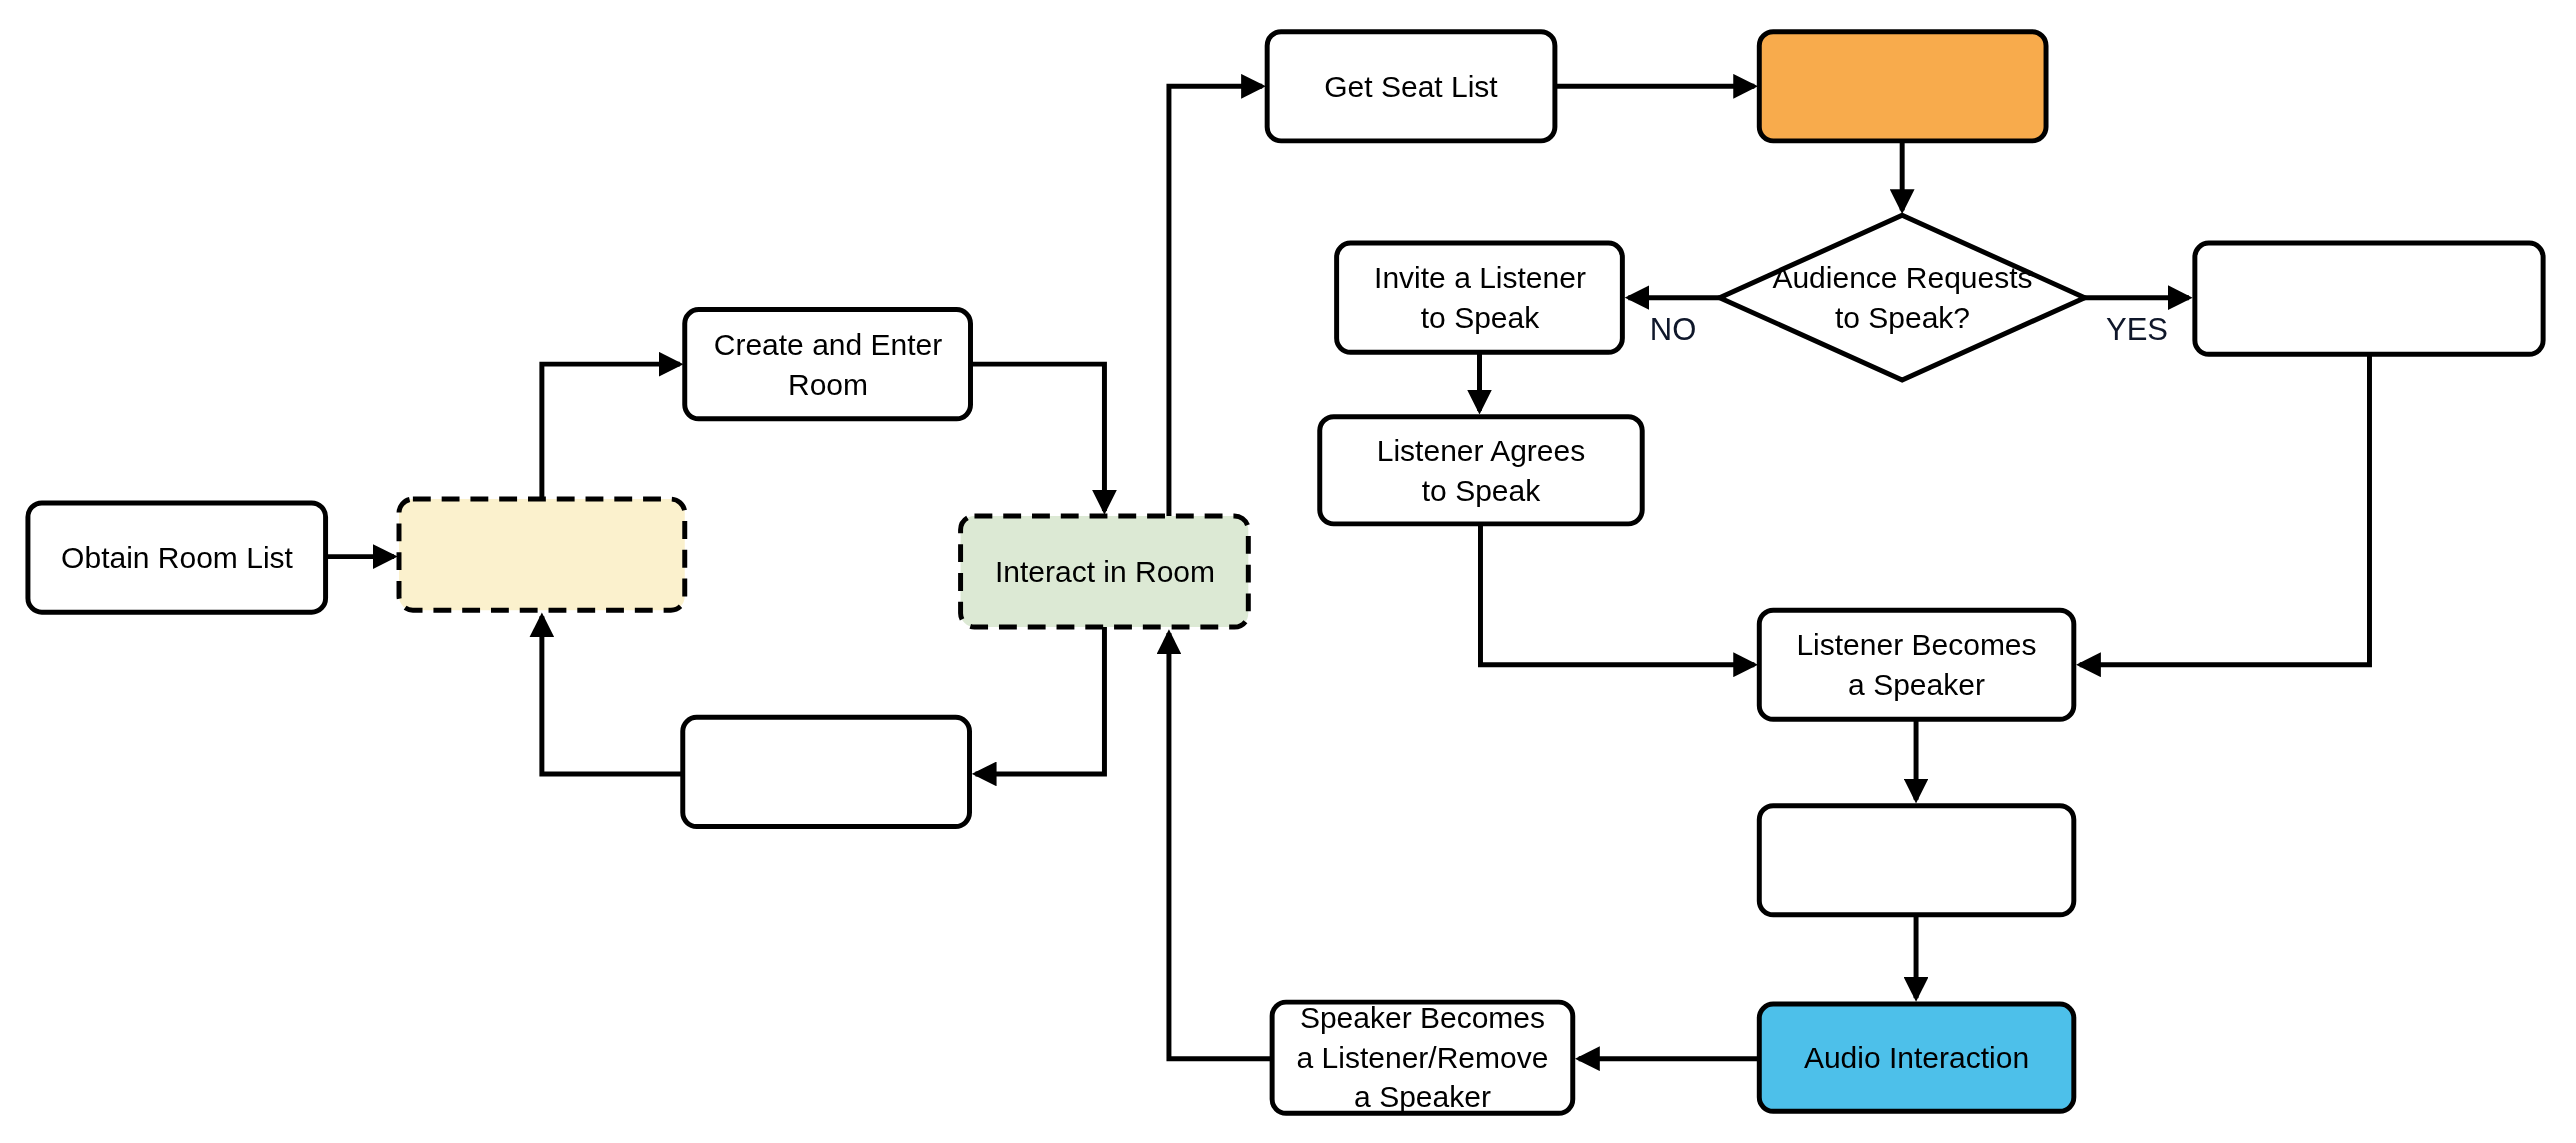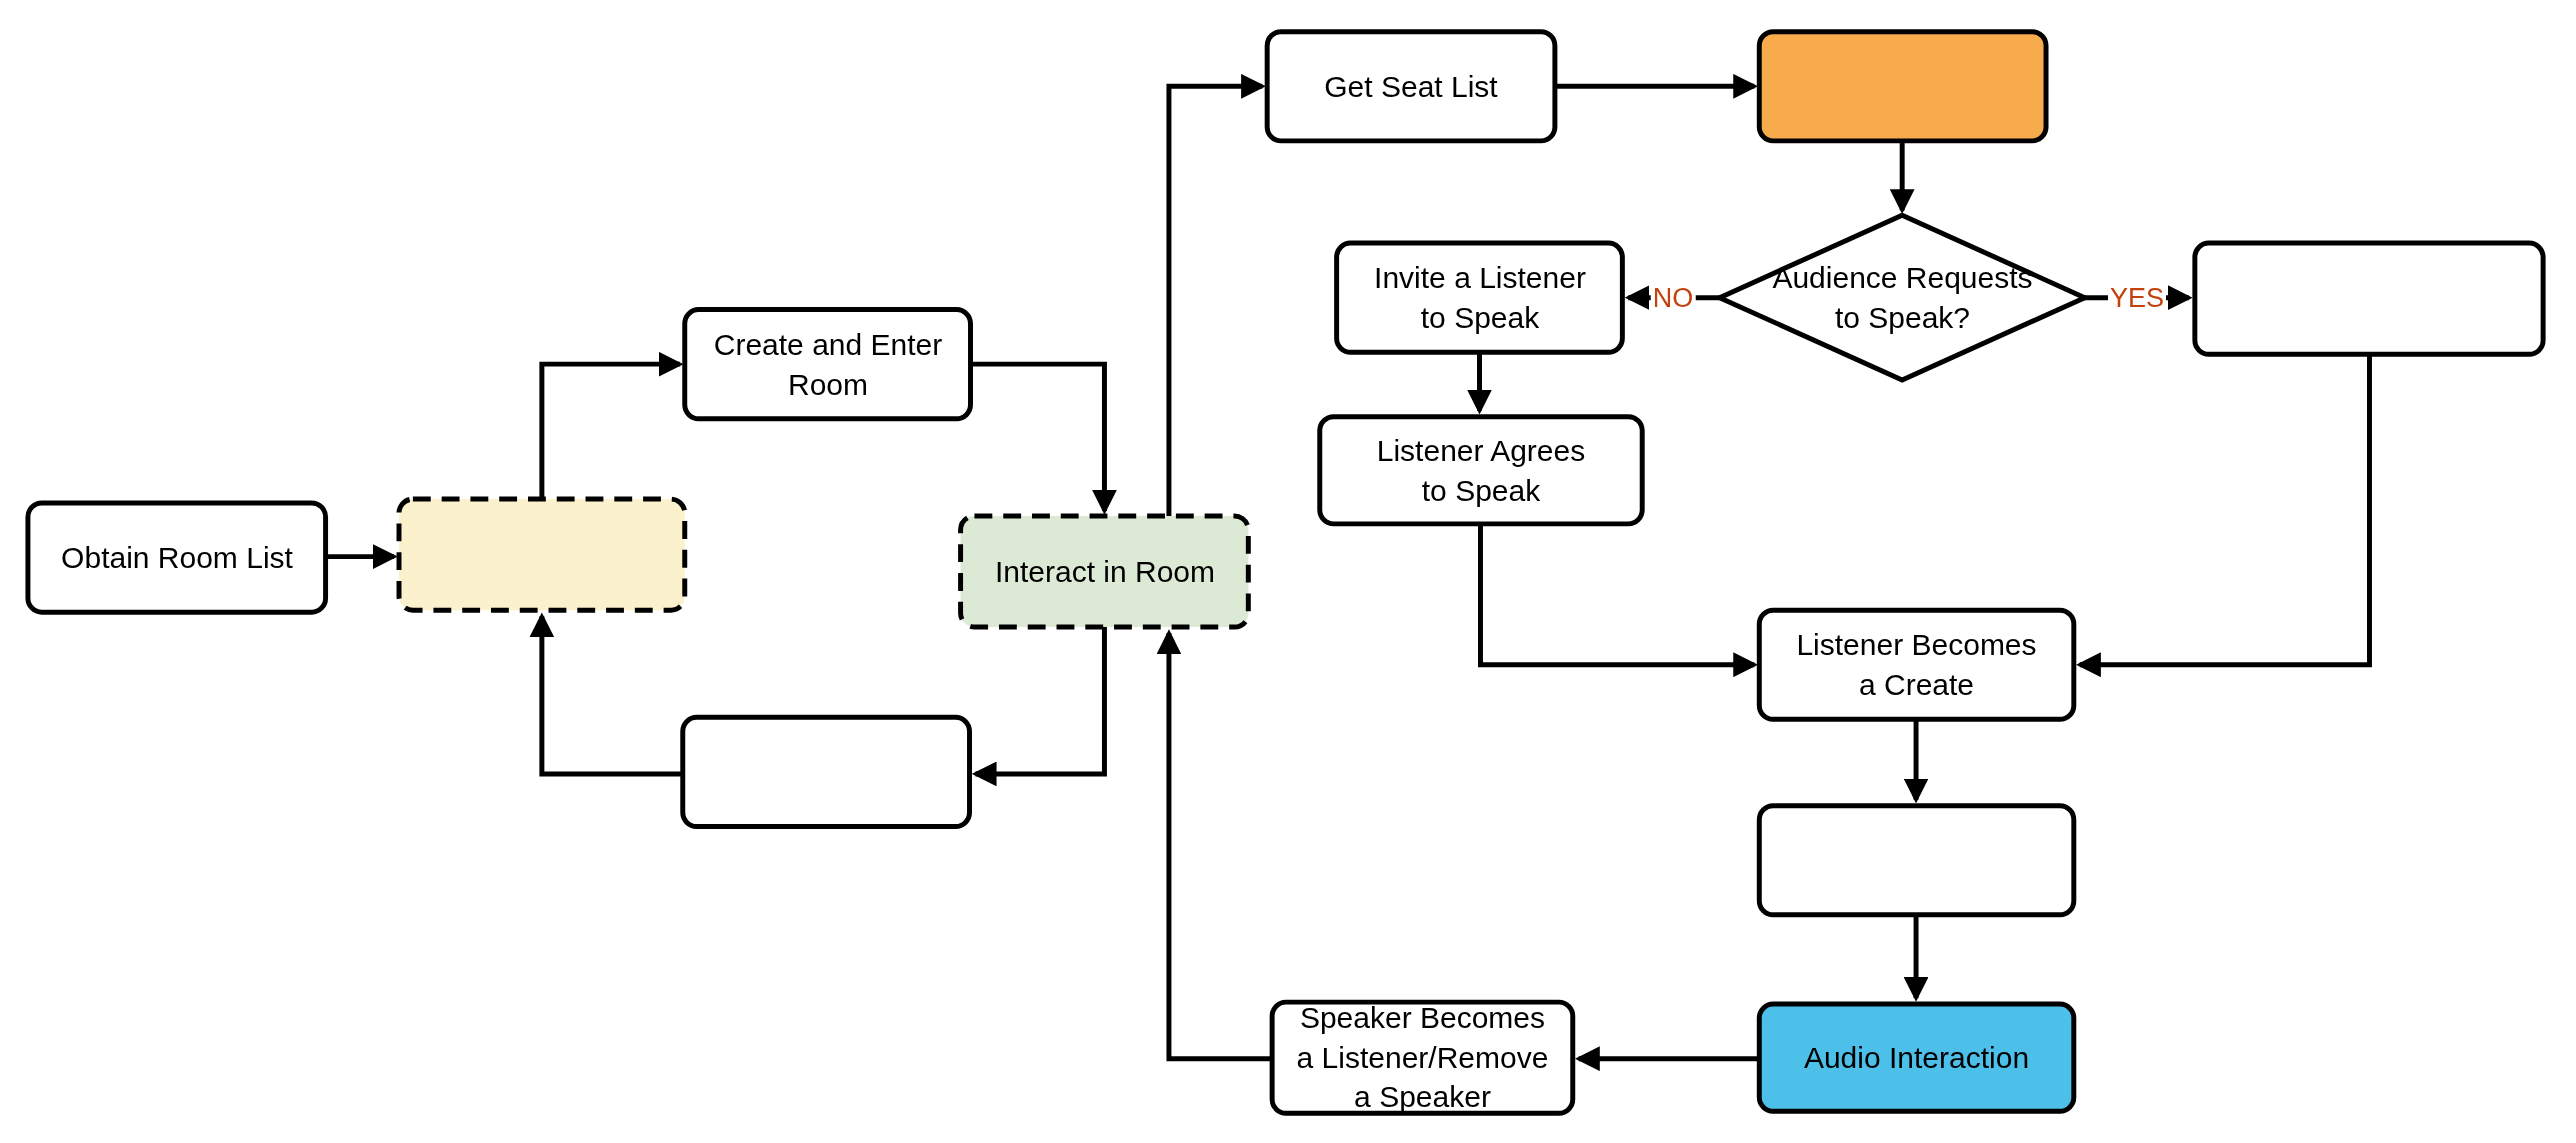--- a/index.html
+++ b/index.html
@@ -10,21 +10,21 @@
   .stage svg{position:absolute;left:0;top:0;}
   .node-shape{stroke:#000000;stroke-width:5;}
   .edge{fill:none;stroke:#000000;stroke-width:5;}
   .node-label{
     position:absolute;display:flex;align-items:center;justify-content:center;
     text-align:center;white-space:pre-line;font-size:30px;line-height:1.32;
     color:#000000;pointer-events:none;
   }
   .edge-label{
     position:absolute;transform:translate(-50%,-50%);
-    font-size:27px;color:#c2410c;background:#ffffff;padding:0 2px;
+    font-size:31px;color:#0f172a;background:#ffffff;padding:0 2px;margin-top:32px;
   }
 </style>
 </head>
 <body>
 
 <div class="stage">
   <svg id="edges-svg" width="2576" height="1143" viewBox="0 0 2596 1152">
     <defs>
       <marker id="arrowhead" viewBox="0 0 10 10" refX="8.5" refY="5" markerWidth="5" markerHeight="5" orient="auto-start-reverse">
         <path d="M0,0 L10,5 L0,10 z" fill="#000000"></path>
@@ -68,21 +68,21 @@
 Room</div>
     <div class="node-label" style="left: 961px; top: 516px; width: 288px; height: 111px;">Interact in Room</div>
     <div class="node-label" style="left: 1267px; top: 32px; width: 288px; height: 109px;">Get Seat List</div>
     <div class="node-label" style="left: 1720px; top: 215px; width: 365px; height: 165px;">Audience Requests
 to Speak?</div>
     <div class="node-label" style="left: 1337px; top: 243px; width: 286px; height: 109px;">Invite a Listener
 to Speak</div>
     <div class="node-label" style="left: 1320px; top: 417px; width: 322px; height: 107px;">Listener Agrees
 to Speak</div>
     <div class="node-label" style="left: 1759px; top: 610px; width: 315px; height: 109px;">Listener Becomes
-a Create</div>
+a Speaker</div>
     <div class="node-label" style="left: 1759px; top: 1004px; width: 315px; height: 107px;">Audio Interaction</div>
     <div class="node-label" style="left: 1272px; top: 1002px; width: 301px; height: 111px;">Speaker Becomes
 a Listener/Remove
 a Speaker</div>
     <span class="edge-label" style="left: 1673px; top: 298px;">NO</span>
     <span class="edge-label" style="left: 2137px; top: 298px;">YES</span>
   </div>
 
 
 </body></html>

